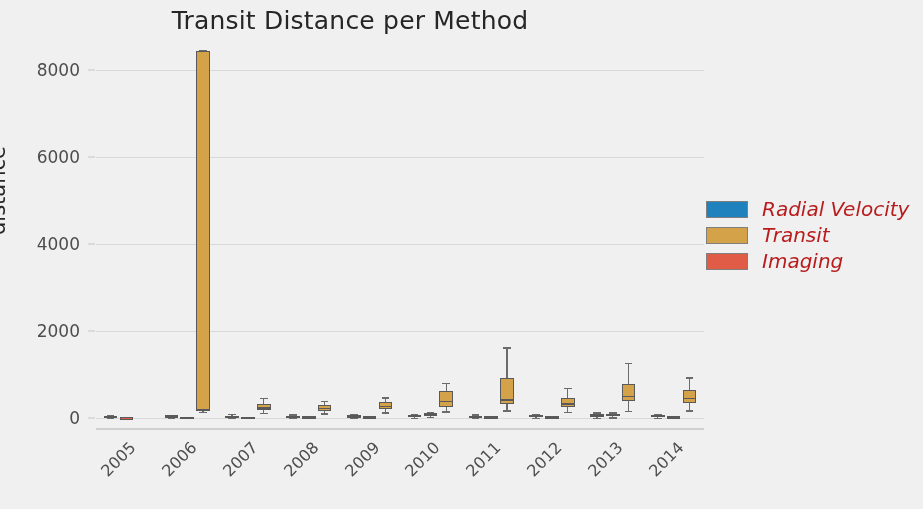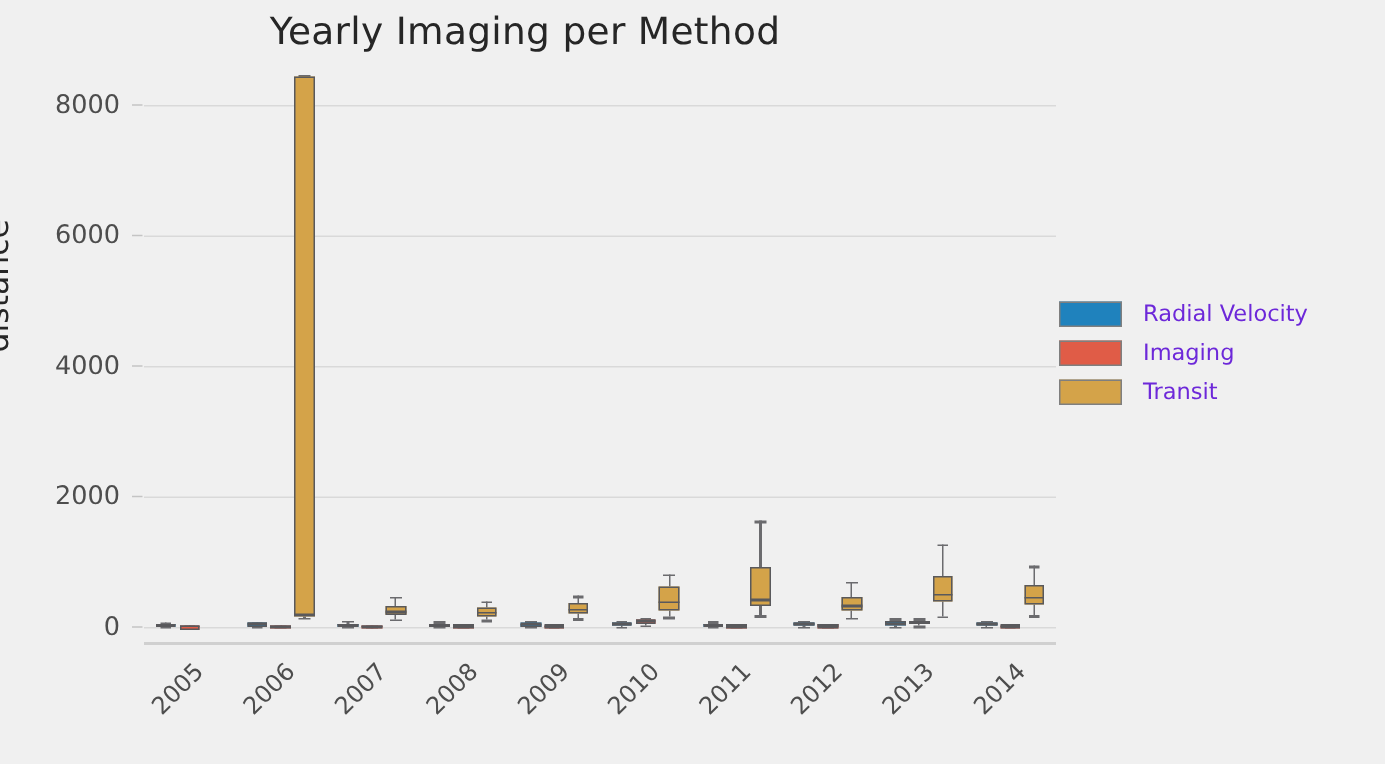--- a/index.html
+++ b/index.html
@@ -112,31 +112,32 @@
     height:26px;
   }
   .legend-swatch{
     width:42px;height:17px;
     border:1.2px solid #7f7f7f;
     box-sizing:border-box;
     margin-right:14px;
     flex:0 0 auto;
   }
   .legend-label{
-    font-size:15px;
-    color:#6d28d9;
+    font-size:20px;
+    color:#b91c1c;
     white-space:nowrap;
+    font-style:italic;
   }
 </style>
 </head>
 <body>
 
 <div id="root">
 
-  <div class="chart-title">Yearly Imaging per Method</div>
+  <div class="chart-title">Transit Distance per Method</div>
 
   <div id="plot">
     <div id="gridlines">
         <div class="gridline" style="top: 378.134px;"></div>
         <div class="gridline" style="top: 291.207px;"></div>
         <div class="gridline" style="top: 204.279px;"></div>
         <div class="gridline" style="top: 117.352px;"></div>
         <div class="gridline" style="top: 30.4246px;"></div>
       </div>
     <div class="axisline"></div>
@@ -403,23 +404,23 @@
       <div class="xtick-label" style="left: 613.6px; top: 438px; width: 60px;">2014</div>
     </div>
 
   <div id="legend">
     <div id="legend-rows">
         <div class="legend-row">
           <span class="legend-swatch" style="background: rgb(31, 130, 189);"></span>
           <span class="legend-label">Radial Velocity</span>
         </div>
         <div class="legend-row">
+          <span class="legend-swatch" style="background: rgb(212, 163, 73);"></span>
+          <span class="legend-label">Transit</span>
+        </div>
+        <div class="legend-row">
           <span class="legend-swatch" style="background: rgb(224, 92, 71);"></span>
           <span class="legend-label">Imaging</span>
         </div>
-        <div class="legend-row">
-          <span class="legend-swatch" style="background: rgb(212, 163, 73);"></span>
-          <span class="legend-label">Transit</span>
-        </div>
       </div>
   </div>
 
 </div>
 
 </body></html>

